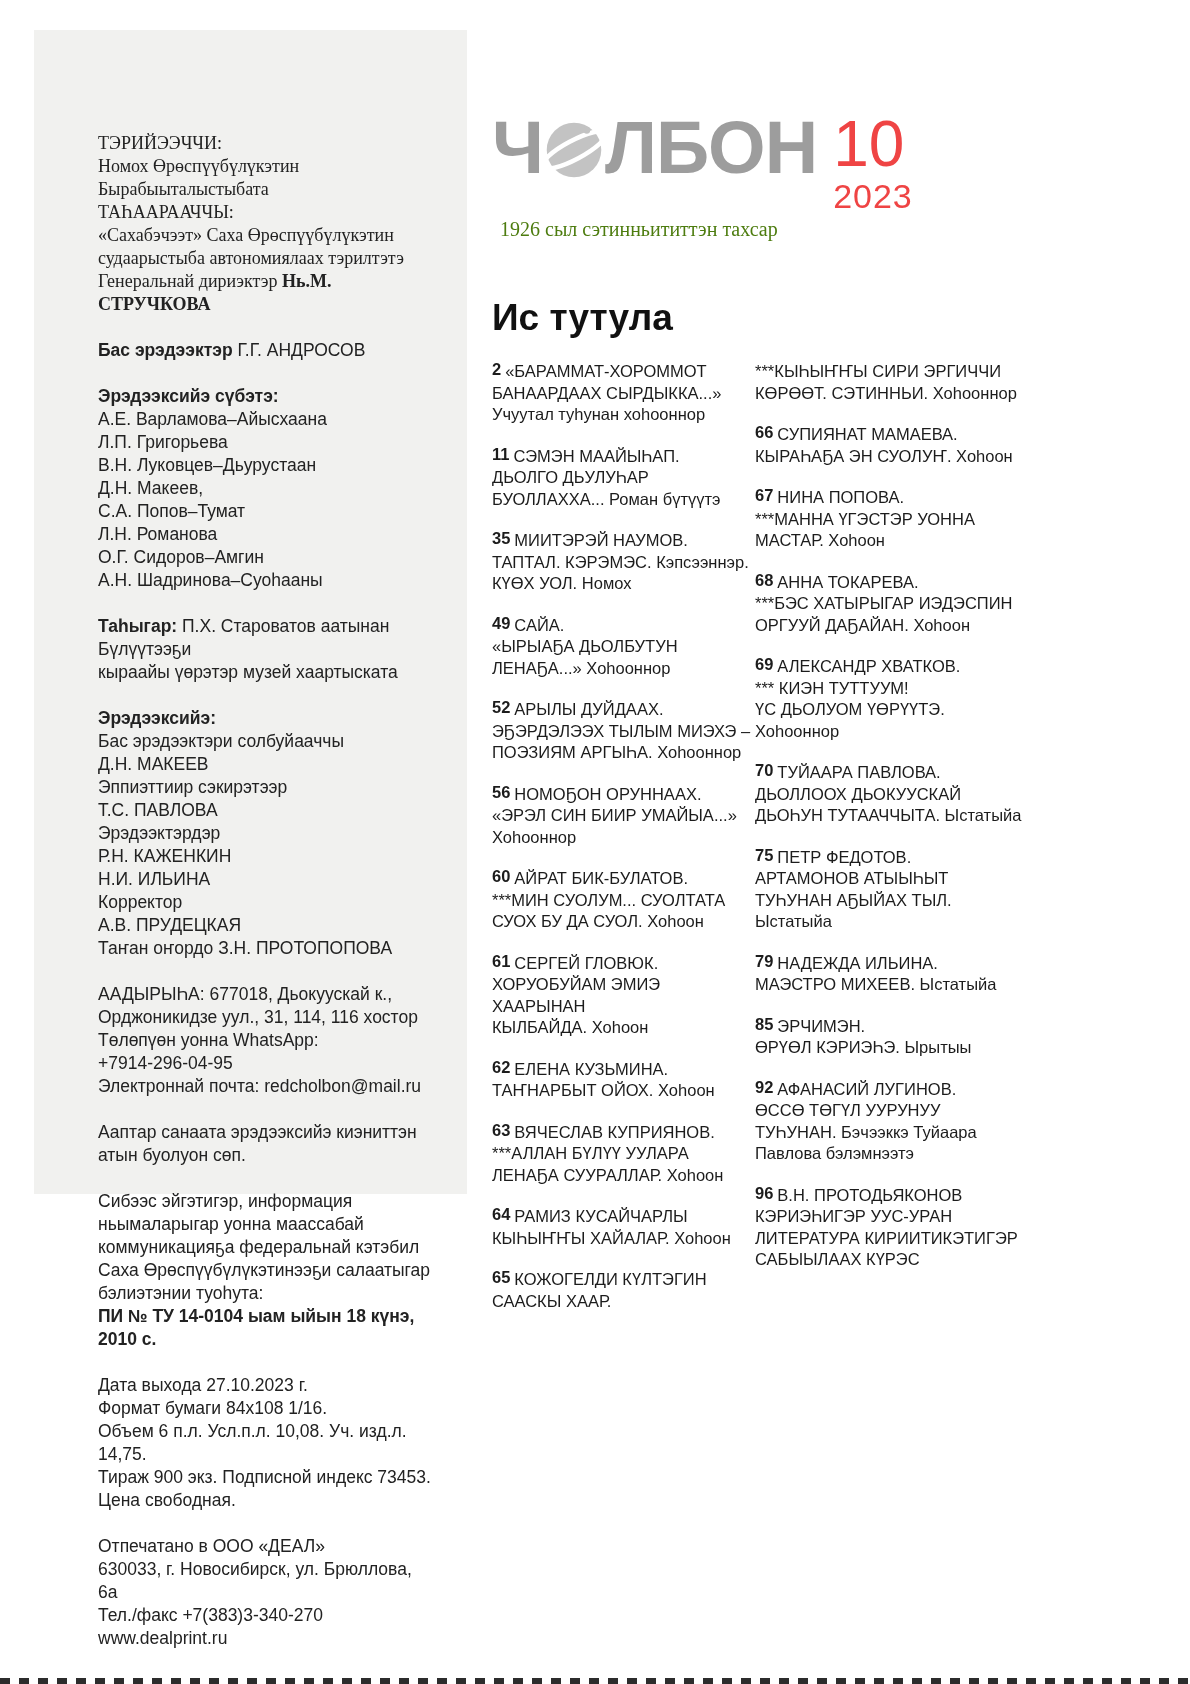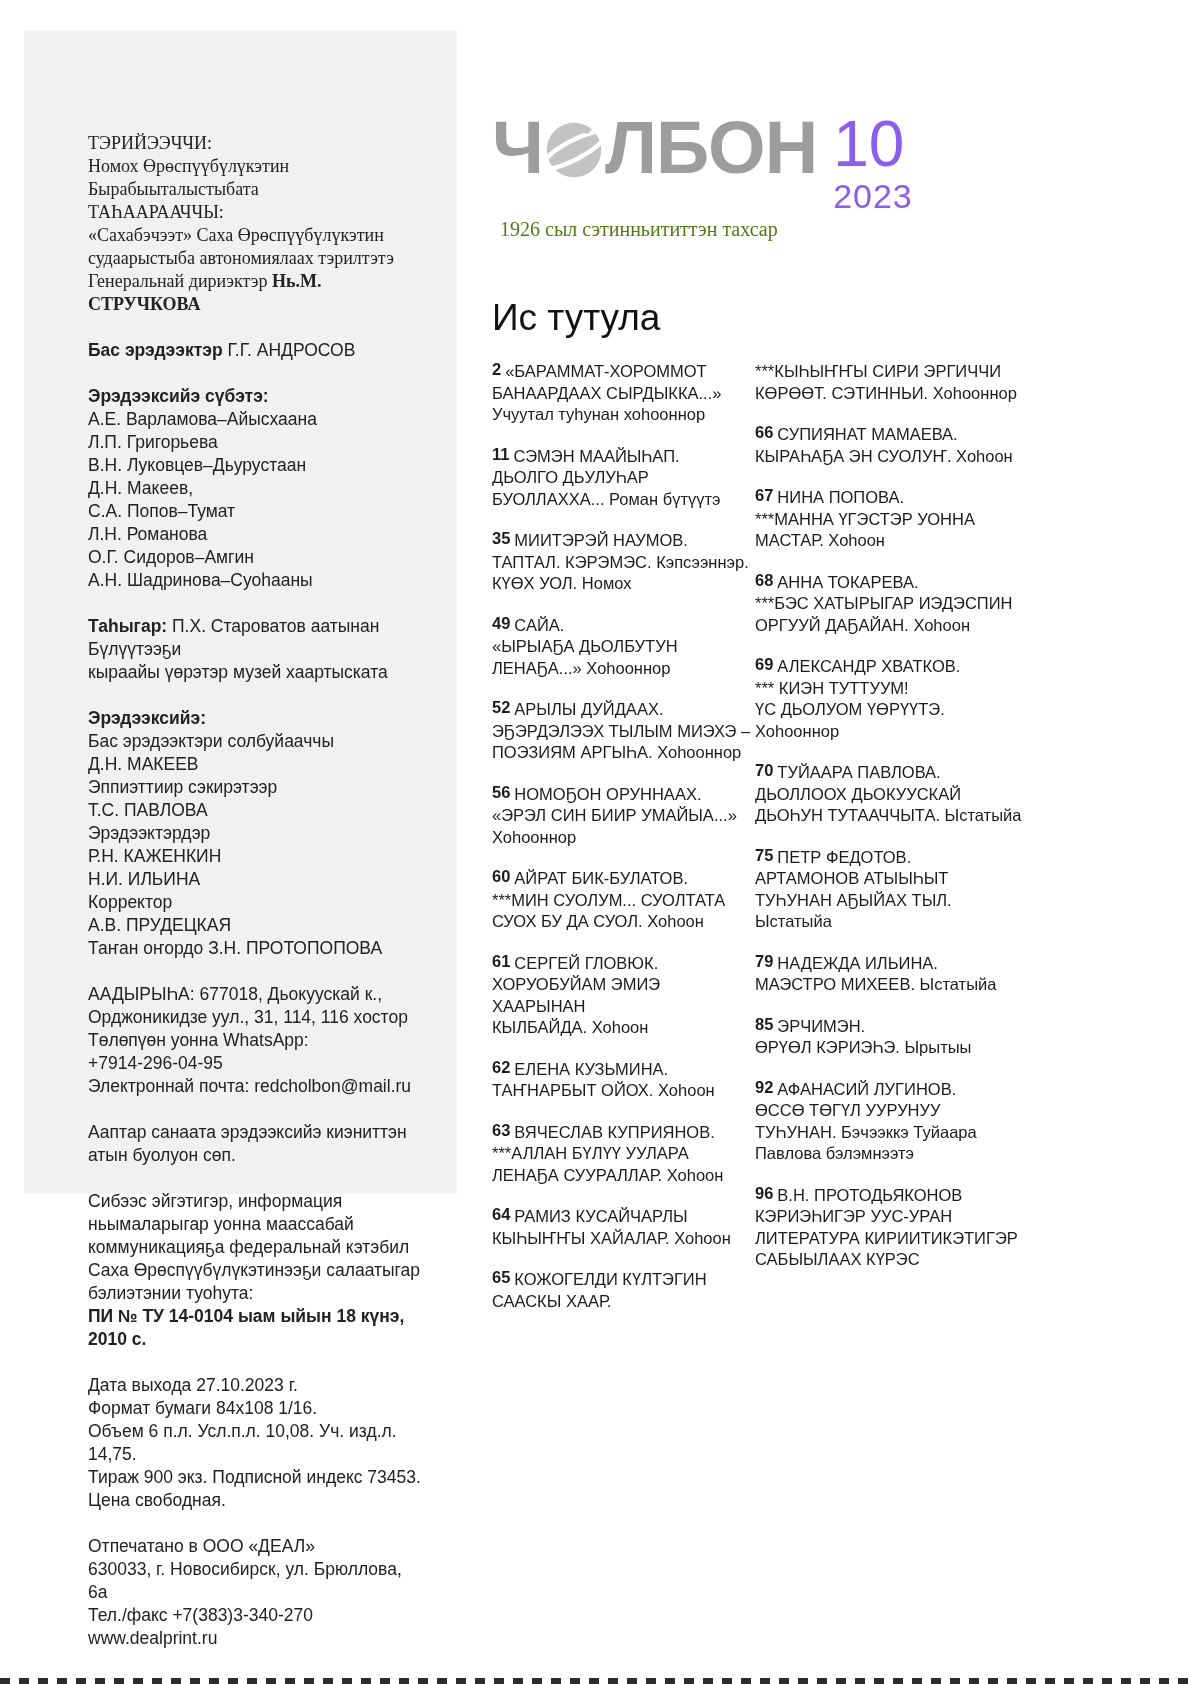--- a/index.html
+++ b/index.html
@@ -5,50 +5,50 @@
   html,body { margin:0; padding:0; }
   body {
     width:1190px; height:1684px; position:relative;
     background:#ffffff; color:#1e1e1e;
     font-family:"Liberation Sans", sans-serif;
     overflow:hidden;
   }
 
   
   .left-panel {
-    position:absolute; left:24px; top:30px;
+    position:absolute; left:34px; top:30px;
     width:433px; height:1164px;
     background:#f1f1ef;
     box-sizing:border-box;
     padding:102px 36px 0 64px;
   }
   .block { margin:0 0 23px 0; font-size:17.5px; line-height:23px; color:#222; }
   .block.serif { font-family:"Liberation Serif", serif; font-size:18px; }
   .line { min-height:23px; }
   .seg.b { font-weight:bold; }
 
   
   .right { position:absolute; left:492px; top:112px; width:668px; }
 
   .logo-row { display:flex; align-items:flex-start; }
   .wordmark {
     display:flex; align-items:center;
     font-weight:700; font-size:74px; line-height:72px;
     color:#9d9d9d; letter-spacing:-1px; white-space:nowrap;
   }
   .planet { width:58px; height:58px; margin:0 2px; position:relative; top:2px; }
-  .issue-block { margin-left:16px; color:#8b5cf6; text-align:left; }
+  .issue-block { margin-left:16px; color:#ef4444; text-align:left; }
   .issue-number { font-size:64px; line-height:64px; font-weight:400; }
   .issue-year { font-size:34px; line-height:40px; letter-spacing:1px; }
   .tagline {
     font-family:"Liberation Serif", serif;
     font-size:20px; color:#4d7c0f; margin:2px 0 0 8px;
   }
 
-  .toc-heading { font-size:37px; font-weight:400; margin:56px 0 0 0; color:#111; }
+  .toc-heading { font-size:37px; font-weight:700; margin:56px 0 0 0; color:#111; }
 
   .columns { display:flex; margin-top:22px; }
   .col-1 { width:263px; }
   .col-2 { width:300px; }
   .entry { font-size:16.5px; line-height:21.5px; margin:0 0 20px 0; color:#1c1c1c; }
   .entry .num { font-weight:700; position:relative; top:-2px; margin-right:4px; }
   .entry .head { font-weight:400; }
 
   
   .bottom-dashes {

